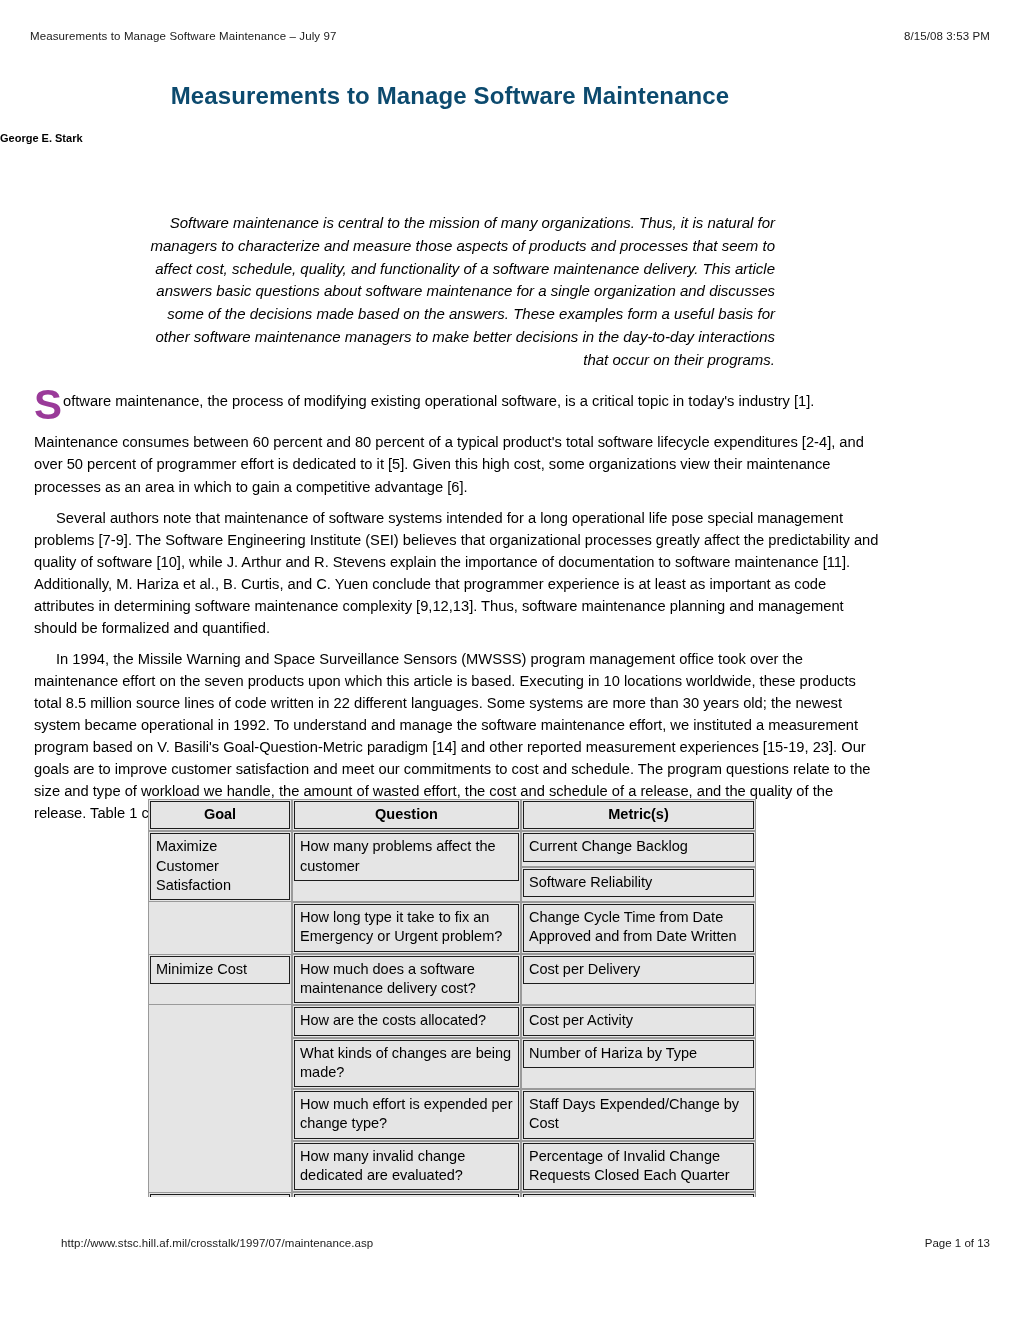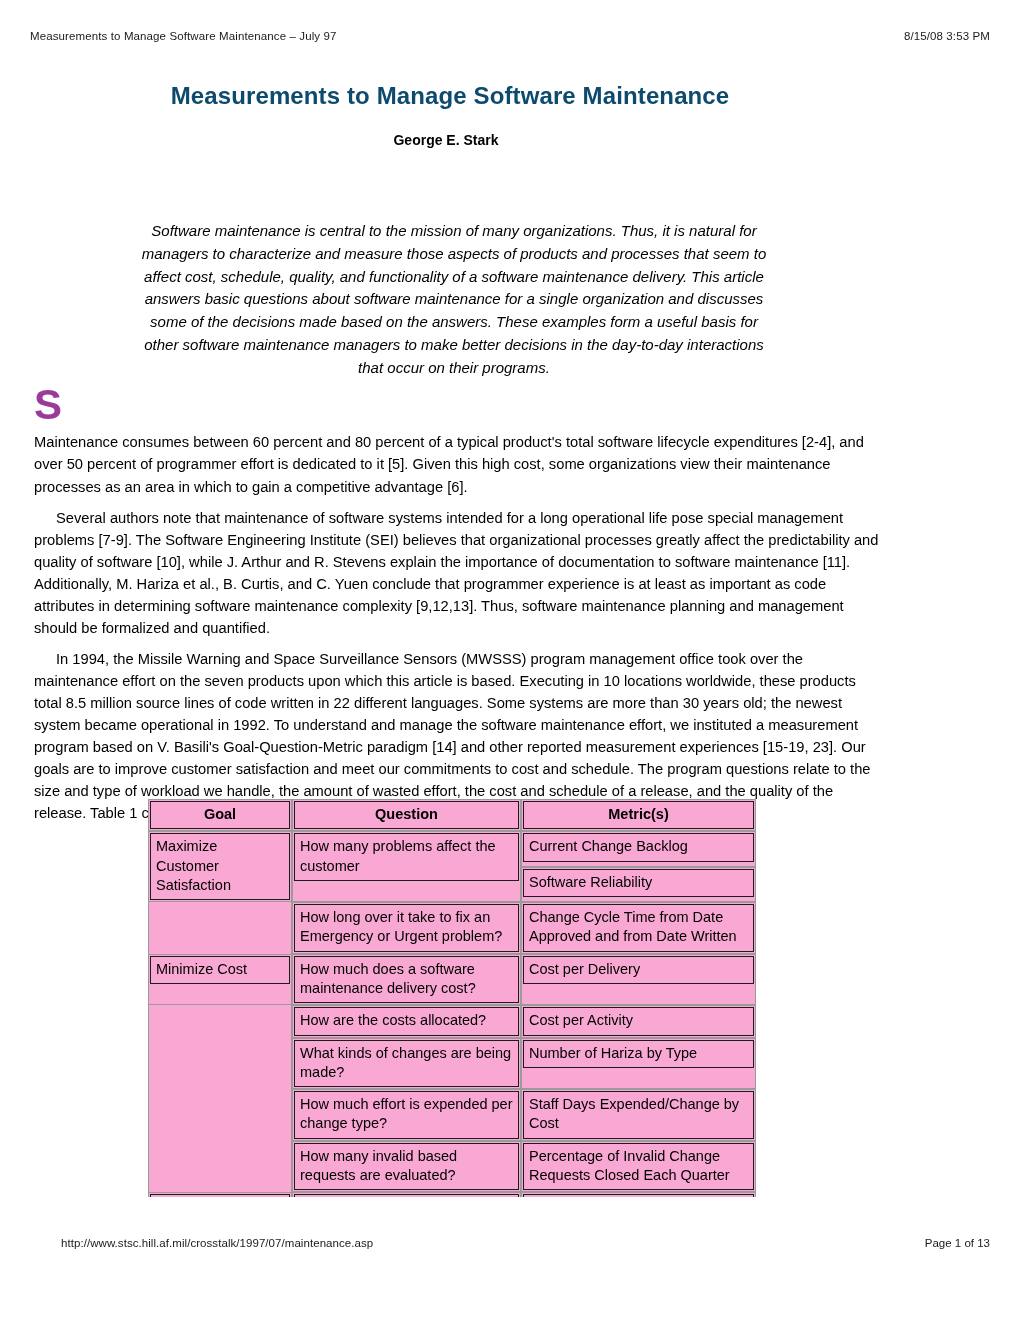--- a/index.html
+++ b/index.html
@@ -53,42 +53,42 @@
     font-size: 24px;
     font-weight: bold;
     color: #0c4a6e;
     letter-spacing: 0.005em;
   }
   .byline {
     position: absolute;
     top: 131px;
     left: 0;
     width: 892px;
-    text-align: center;
-    font-size: 14px;
+    text-align: left;
+    font-size: 11px;
     line-height: 1.42;
   }
   .byline .author {
     font-weight: bold;
   }
   .byline .affiliation {
     font-weight: bold;
     font-style: italic;
   }
 
   
   .abstract {
     position: absolute;
-    top: 220px;
+    top: 212px;
     left: 133px;
     width: 642px;
     font-size: 15px;
     font-style: italic;
     line-height: 1.52;
-    text-align: center;
+    text-align: right;
   }
 
   
   .body-col {
     position: absolute;
     top: 390px;
     left: 34px;
     width: 852px;
     font-size: 14.7px;
     line-height: 1.5;
@@ -128,21 +128,21 @@
     font-size: 14.5px;
   }
   table.goal-table col.c-goal     { width: 144px; }
   table.goal-table col.c-question { width: 229px; }
   table.goal-table col.c-metric   { width: 235px; }
 
   table.goal-table td, table.goal-table th {
     border: 1px solid #9a9a9a;
     vertical-align: top;
     padding: 0;
-    background: #f9a8d4;
+    background: #e5e5e5;
   }
   table.goal-table .cellbox {
     border: 1px solid #1c1c1c;
     margin: 1px;
     padding: 3px 5px 4px 5px;
     min-height: 18px;
     line-height: 1.33;
   }
   table.goal-table th .cellbox {
     text-align: center;
@@ -166,21 +166,21 @@
 
 <div class="doc-title">Measurements to Manage Software Maintenance</div>
 
 <div class="byline">
   <div class="author">George E. Stark</div>
 </div>
 
 <div class="abstract">Software maintenance is central to the mission of many organizations. Thus, it is natural for managers to characterize and measure those aspects of products and processes that seem to affect cost, schedule, quality, and functionality of a software maintenance delivery. This article answers basic questions about software maintenance for a single organization and discusses some of the decisions made based on the answers. These examples form a useful basis for other software maintenance managers to make better decisions in the day-to-day interactions that occur on their programs.</div>
 
 <div class="body-col">
-  <p class="lead"><span class="dropcap">S</span></p>
+  <p class="lead"><span class="dropcap">S</span><span>oftware maintenance, the process of modifying existing operational software, is a critical topic in today's industry [1].</span></p>
   <p>Maintenance consumes between 60 percent and 80 percent of a typical product's total software lifecycle expenditures [2-4], and over 50 percent of programmer effort is dedicated to it [5]. Given this high cost, some organizations view their maintenance processes as an area in which to gain a competitive advantage [6].</p>
   <p class="indent">Several authors note that maintenance of software systems intended for a long operational life pose special management problems [7-9]. The Software Engineering Institute (SEI) believes that organizational processes greatly affect the predictability and quality of software [10], while J. Arthur and R. Stevens explain the importance of documentation to software maintenance [11]. Additionally, M. Hariza et al., B. Curtis, and C. Yuen conclude that programmer experience is at least as important as code attributes in determining software maintenance complexity [9,12,13]. Thus, software maintenance planning and management should be formalized and quantified.</p>
   <p class="indent">In 1994, the Missile Warning and Space Surveillance Sensors (MWSSS) program management office took over the maintenance effort on the seven products upon which this article is based. Executing in 10 locations worldwide, these products total 8.5 million source lines of code written in 22 different languages. Some systems are more than 30 years old; the newest system became operational in 1992. To understand and manage the software maintenance effort, we instituted a measurement program based on V. Basili's Goal-Question-Metric paradigm [14] and other reported measurement experiences [15-19, 23]. Our goals are to improve customer satisfaction and meet our commitments to cost and schedule. The program questions relate to the size and type of workload we handle, the amount of wasted effort, the cost and schedule of a release, and the quality of the release. Table 1 contains the results.</p>
 </div>
 
 <div class="goal-table-wrap">
   <table class="goal-table">
     <colgroup>
       <col class="c-goal">
         <col class="c-question">
@@ -216,21 +216,21 @@
         <td>
             <div class="cellbox">Software Reliability</div>
           </td>
       </tr>
 
       <tr>
         <td class="blank">
             <div class="cellbox"></div>
           </td>
         <td>
-            <div class="cellbox">How long over it take to fix an Emergency or Urgent problem?</div>
+            <div class="cellbox">How long type it take to fix an Emergency or Urgent problem?</div>
           </td>
         <td>
             <div class="cellbox">Change Cycle Time from Date Approved and from Date Written</div>
           </td>
       </tr>
 
       <tr>
         <td>
             <div class="cellbox">Minimize Cost</div>
           </td>
@@ -276,21 +276,21 @@
         <td>
             <div class="cellbox">Staff Days Expended/Change by Cost</div>
           </td>
       </tr>
 
       <tr>
         <td class="blank">
             <div class="cellbox"></div>
           </td>
         <td>
-            <div class="cellbox">How many invalid based requests are evaluated?</div>
+            <div class="cellbox">How many invalid change dedicated are evaluated?</div>
           </td>
         <td>
             <div class="cellbox">Percentage of Invalid Change Requests Closed Each Quarter</div>
           </td>
       </tr>
 
       <tr>
         <td rowspan="2">
             <div class="cellbox">Minimize Schedule</div>
           </td>

